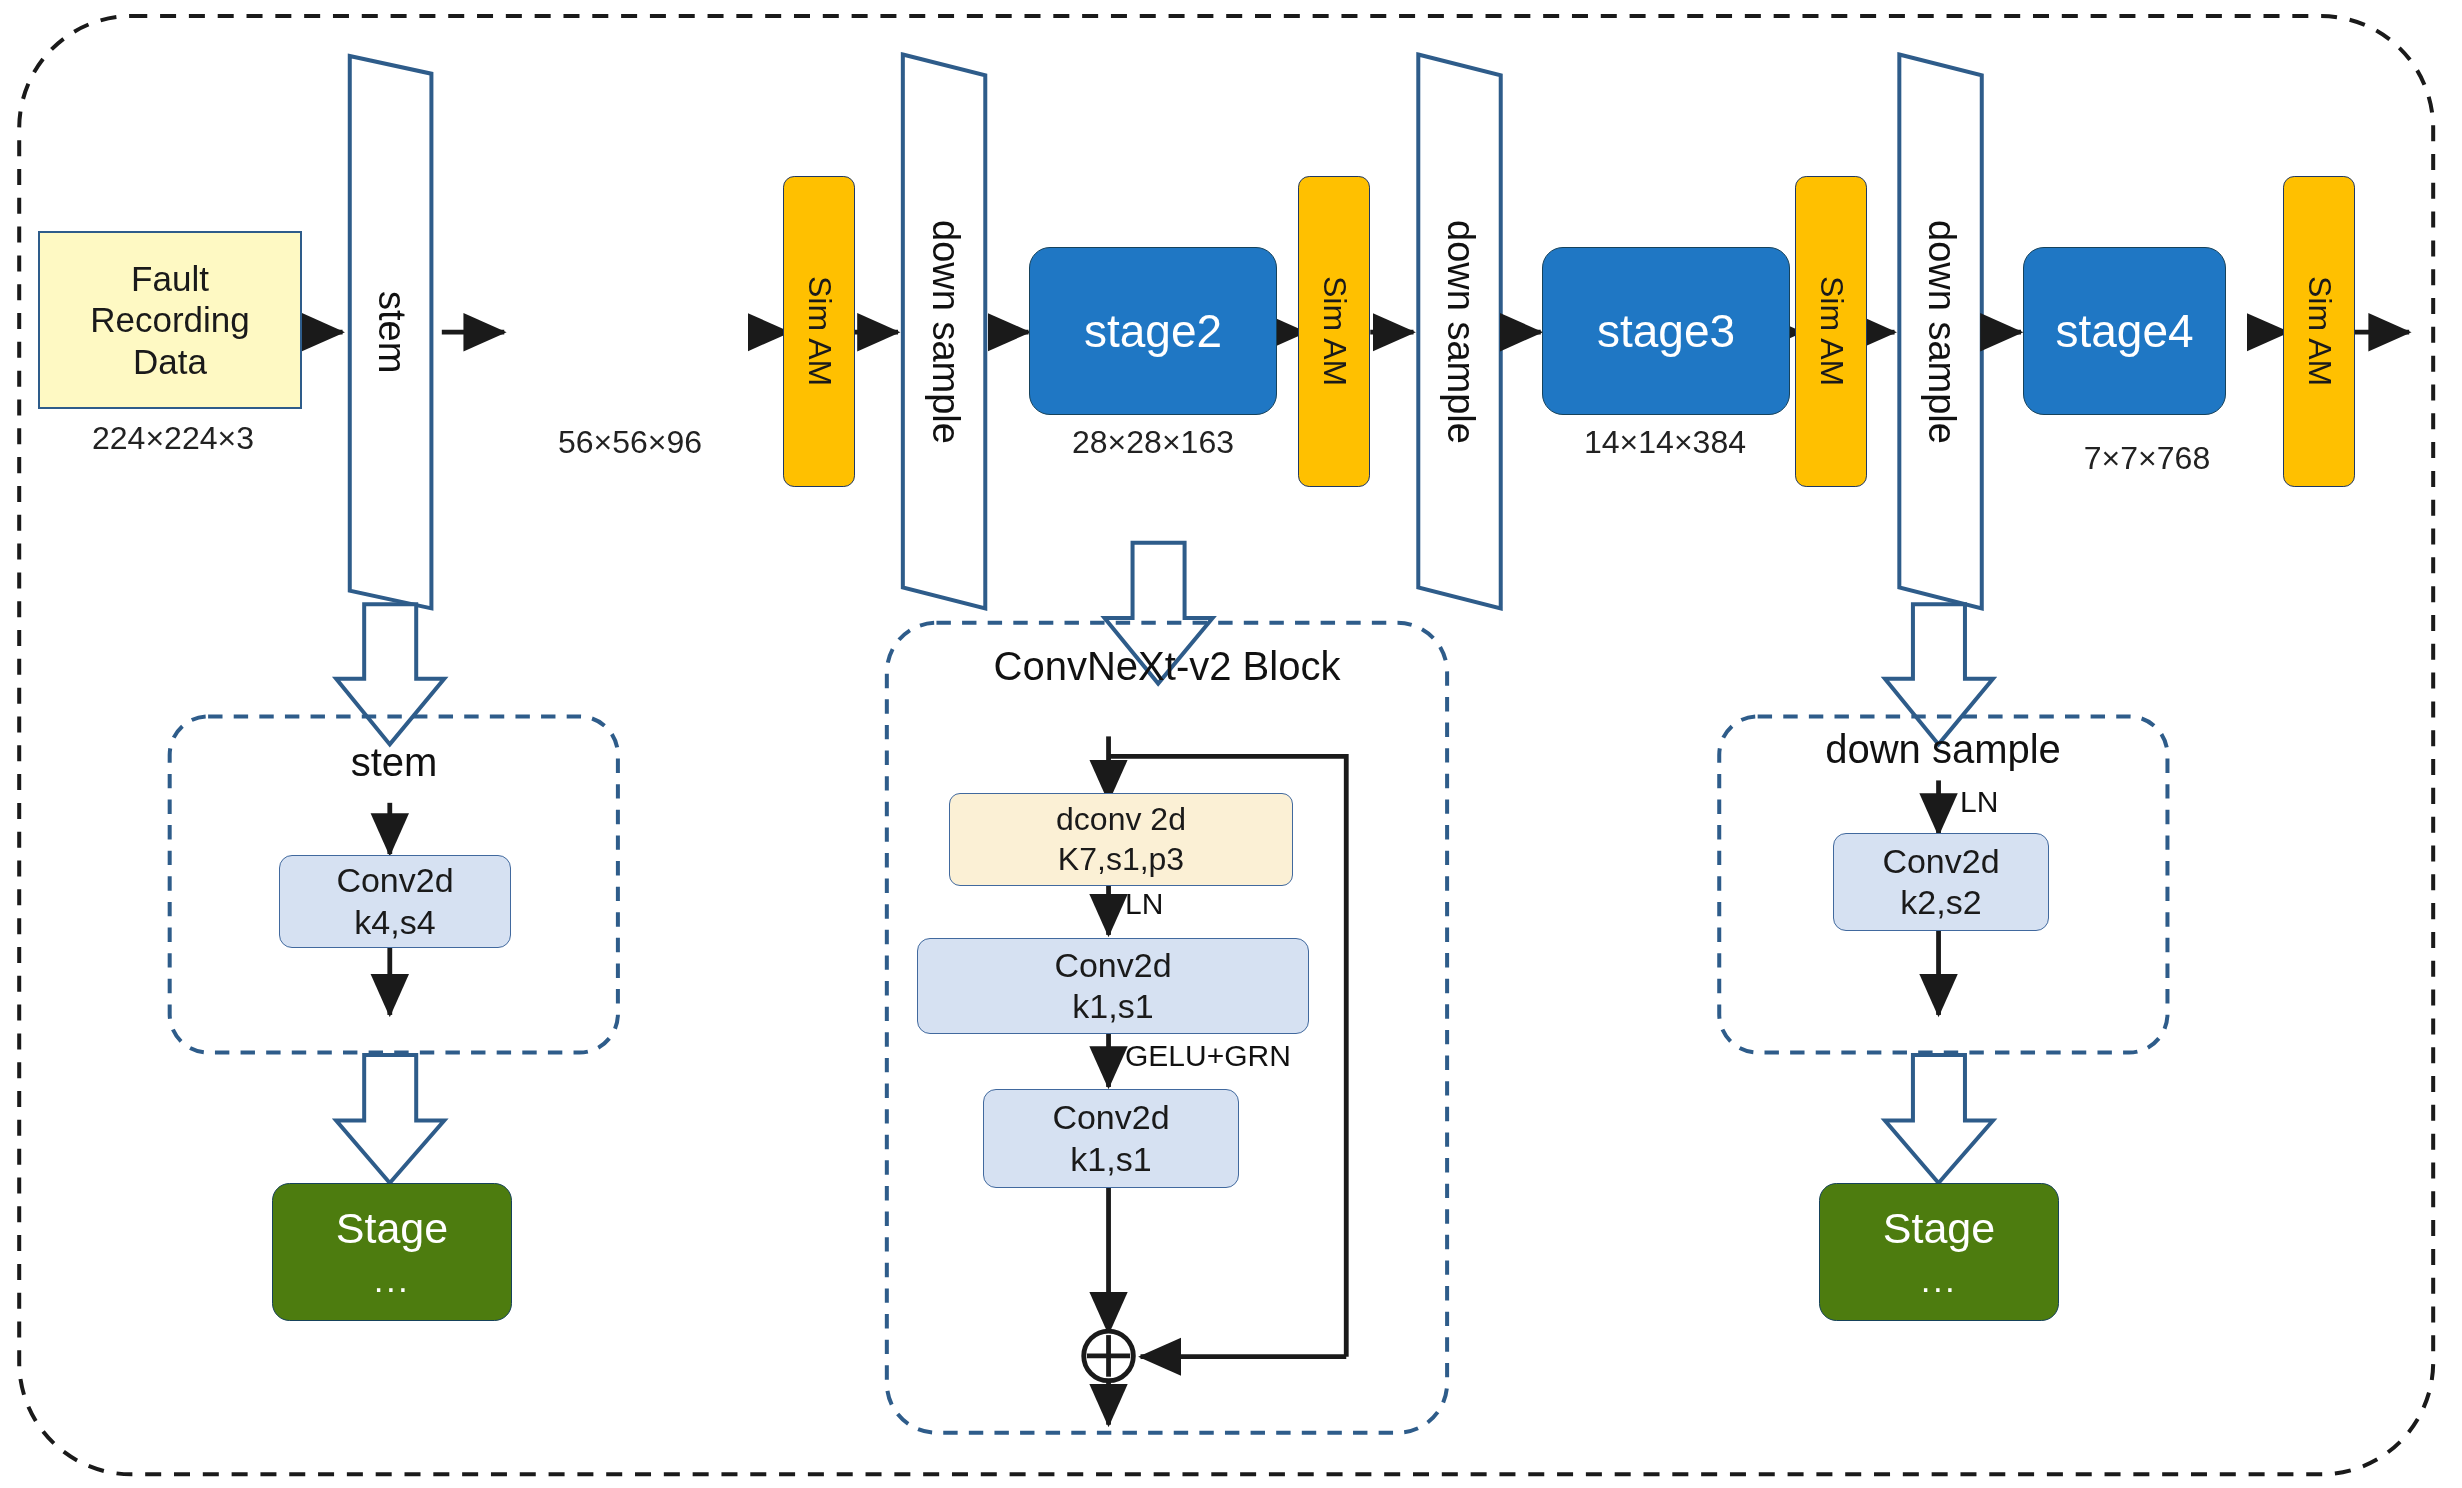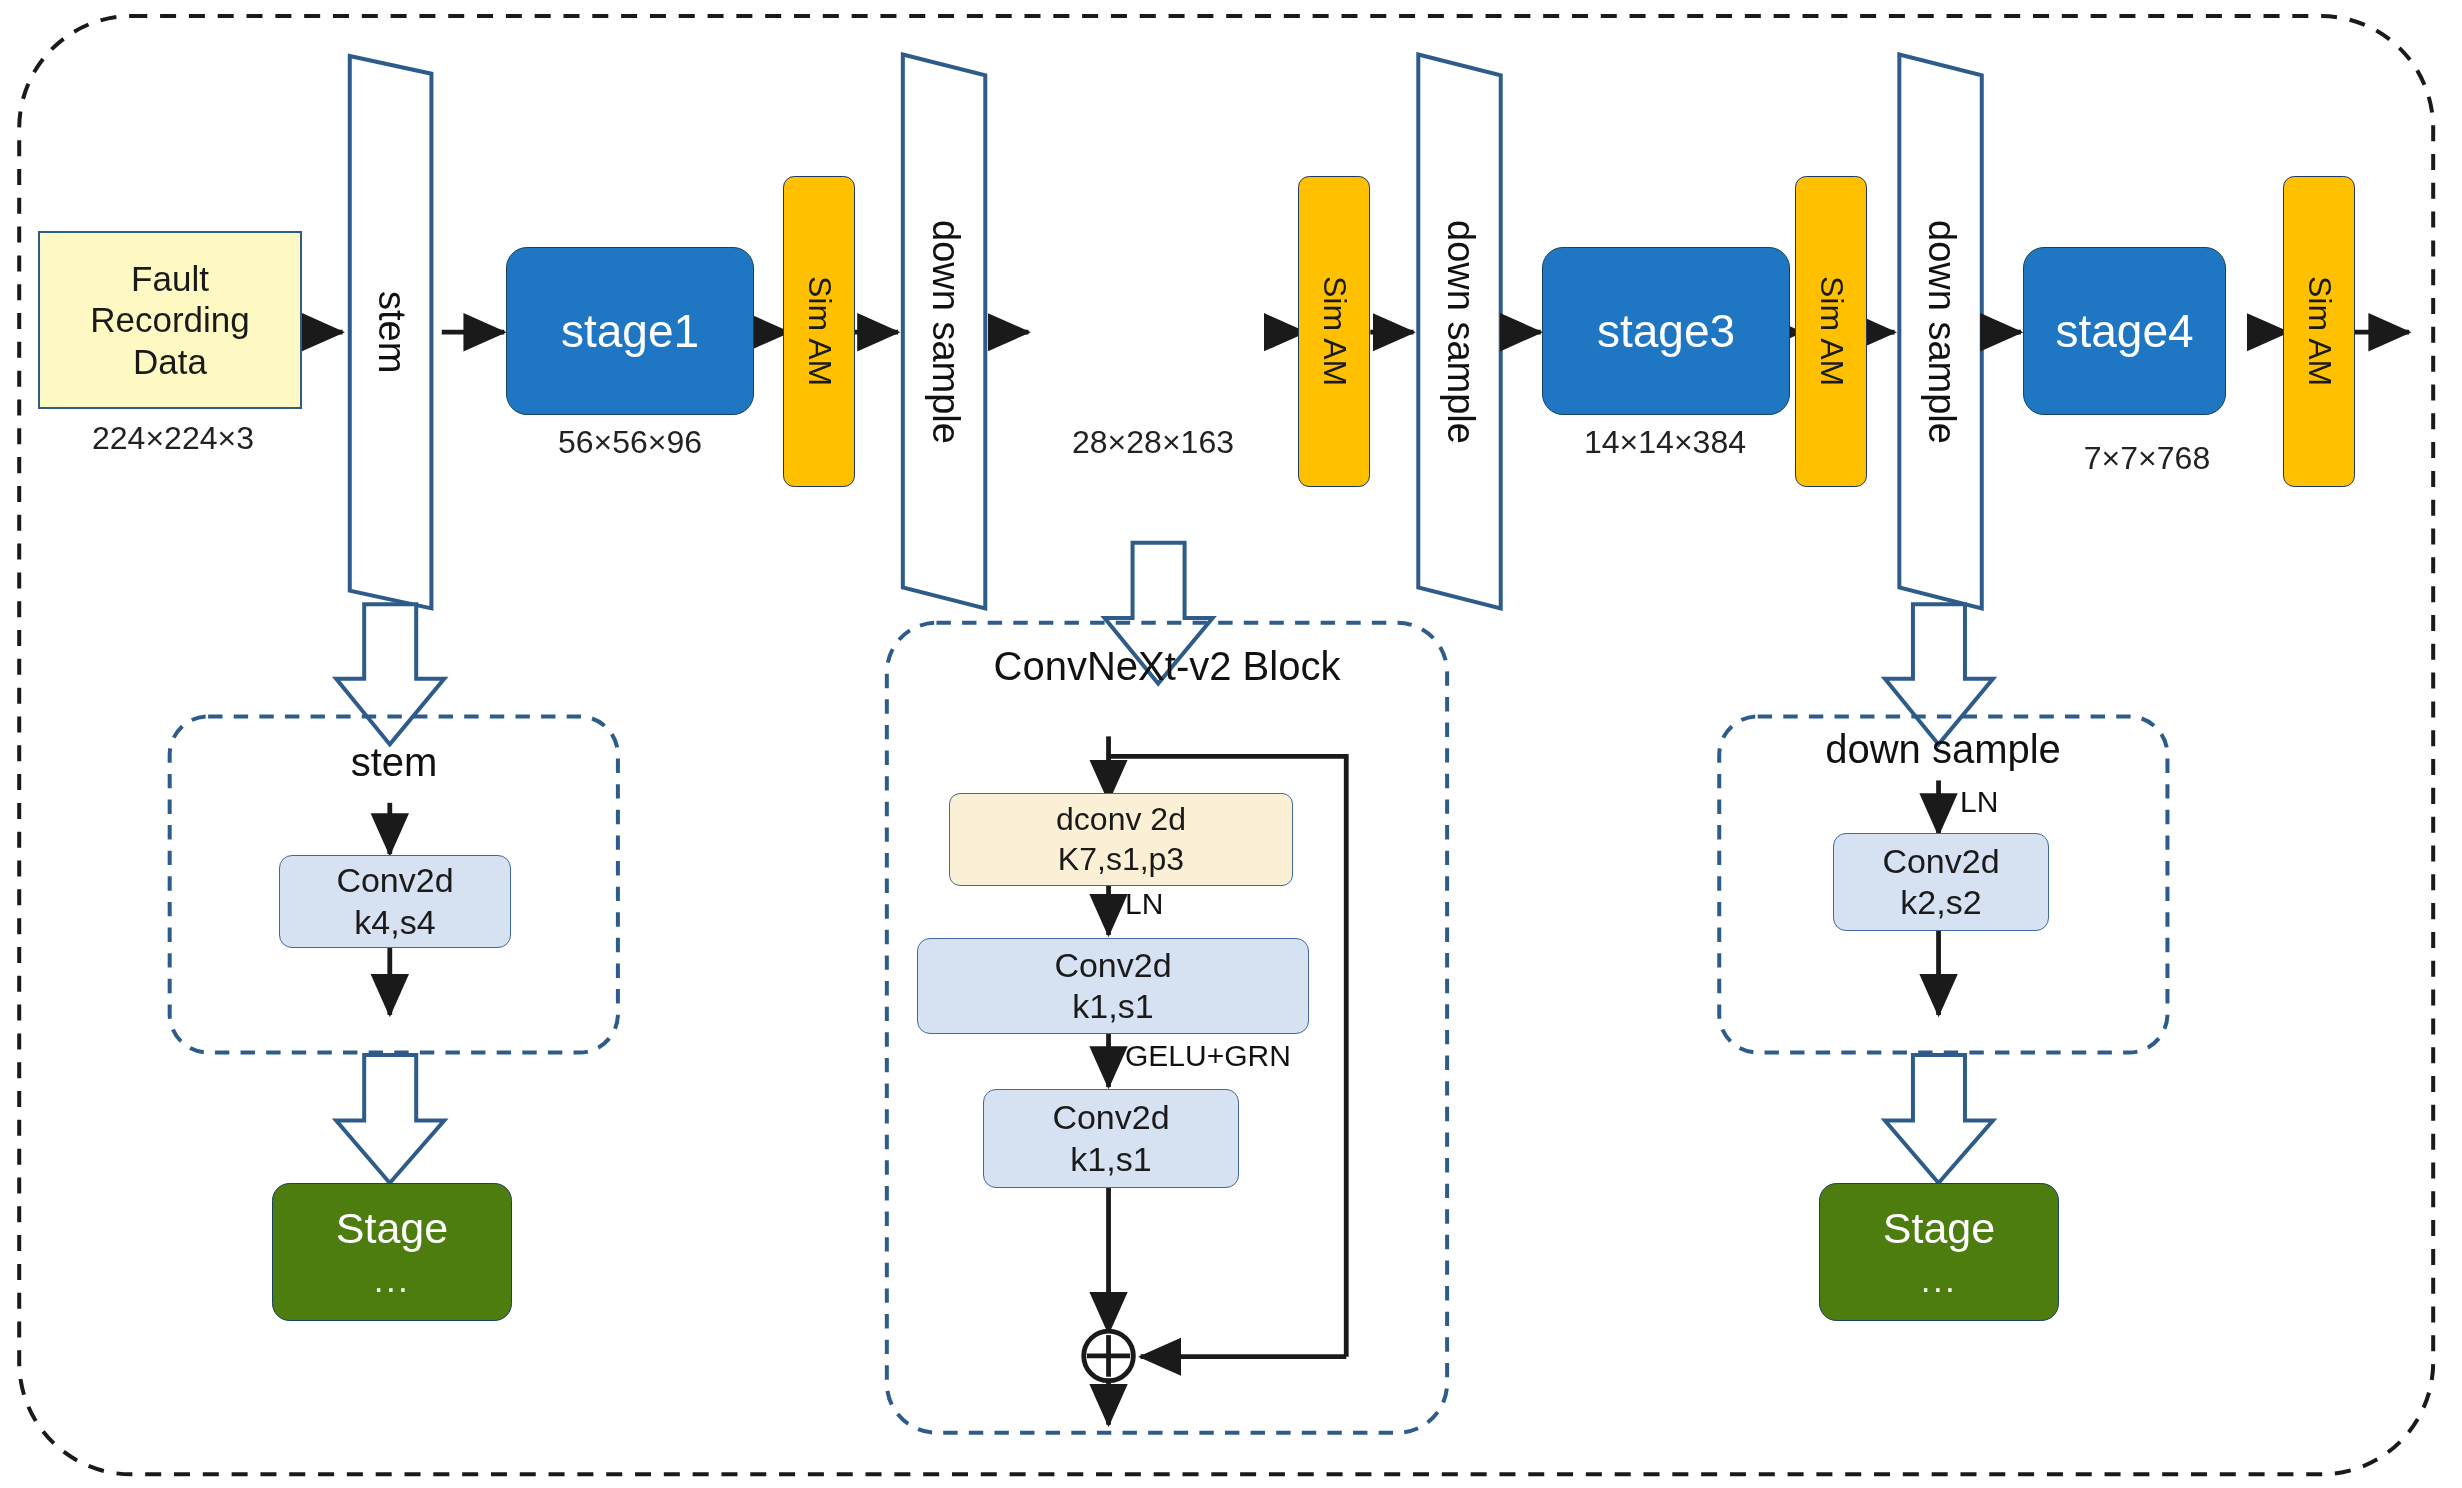--- a/index.html
+++ b/index.html
@@ -149,27 +149,27 @@
     <div>
       <div>Fault</div>
       <div>Recording</div>
       <div>Data</div>
     </div>
   </div>
   <div class="abs dim-label" style="left:41px;top:420px;width:264px;">224×224×3</div>
 
   <div class="abs vert-label" style="left:355px;top:232px;width:72px;height:200px;">stem</div>
 
-  <div class="abs stage-box" style="left:506px;top:247px;width:248px;height:168px;">stage1</div>
   <div class="abs dim-label" style="left:498px;top:424px;width:264px;">56×56×96</div>
   <div class="abs sim-box" style="left:783px;top:176px;width:72px;height:311px;">
     <span>Sim AM</span>
   </div>
   <div class="abs vert-label" style="left:909px;top:144px;width:72px;height:376px;">down sample</div>
 
+  <div class="abs stage-box" style="left:1029px;top:247px;width:248px;height:168px;">stage2</div>
   <div class="abs dim-label" style="left:1017px;top:424px;width:272px;">28×28×163</div>
   <div class="abs sim-box" style="left:1298px;top:176px;width:72px;height:311px;">
     <span>Sim AM</span>
   </div>
   <div class="abs vert-label" style="left:1424px;top:144px;width:72px;height:376px;">down sample</div>
 
   <div class="abs stage-box" style="left:1542px;top:247px;width:248px;height:168px;">stage3</div>
   <div class="abs dim-label" style="left:1529px;top:424px;width:272px;">14×14×384</div>
   <div class="abs sim-box" style="left:1795px;top:176px;width:72px;height:311px;">
     <span>Sim AM</span>

